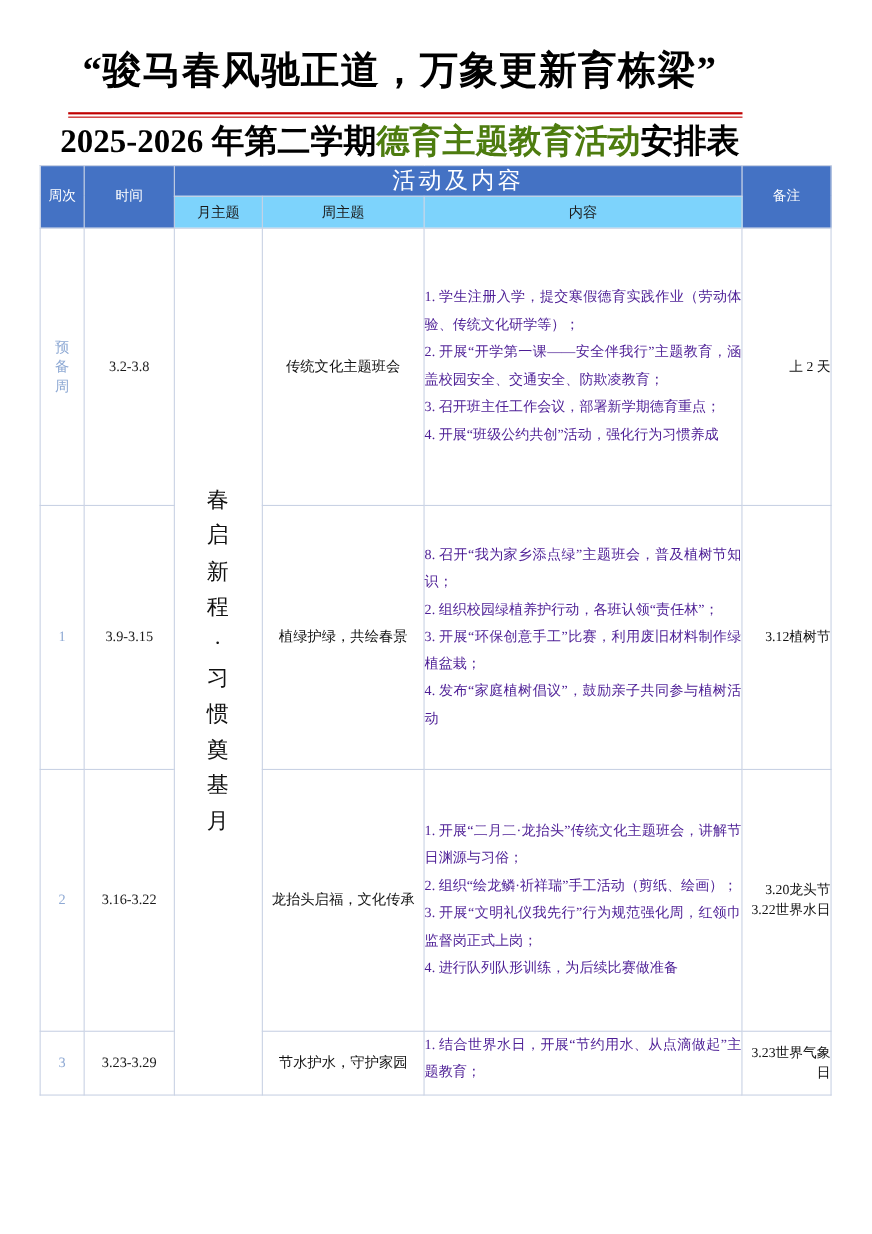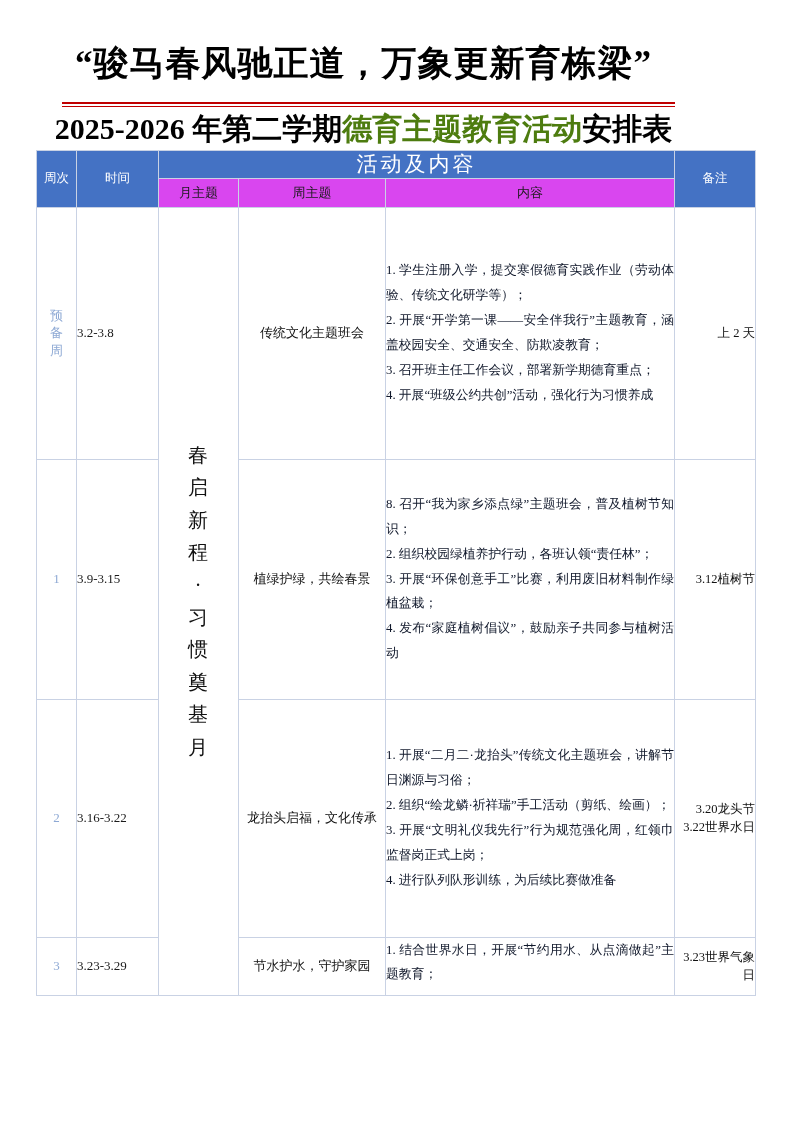--- a/index.html
+++ b/index.html
@@ -86,21 +86,21 @@
     line-height: 1.25;
     border: 1px solid #ffffff;
   }
   th.hdr.big {
     font-size: 21px;
     letter-spacing: 3px;
   }
   th.hdr.small { font-size: 12.5px; }
 
   th.subhdr {
-    background: #d946ef;
+    background: #7dd3fc;
     color: #1a1a1a;
     font-weight: 400;
     text-align: center;
     font-size: 13px;
     height: 28px;
     border: 1px solid #c9d2e4;
   }
 
   td.week {
     text-align: center;
@@ -108,21 +108,21 @@
     font-size: 13px;
     line-height: 1.3;
     width: 40px;
   }
   td.week .vert {
     display: block;
     line-height: 1.35;
   }
 
   td.date {
-    text-align: left;
+    text-align: center;
     font-size: 13px;
     color: #1a1a1a;
     width: 82px;
   }
 
   td.month-theme {
     text-align: center;
     width: 80px;
     font-size: 20px;
     letter-spacing: 1px;
@@ -141,21 +141,21 @@
     padding: 0 8px;
     width: 147px;
     color: #111;
   }
 
   td.content {
     font-size: 12.8px;
     line-height: 1.95;
     padding: 3px 6px 3px 7px;
     text-align: justify;
-    color: #0f172a;
+    color: #4c1d95;
   }
   td.content p {
     margin: 0;
     text-indent: 0;
   }
 
   td.remark {
     text-align: right;
     font-size: 12.5px;
     line-height: 1.45;

